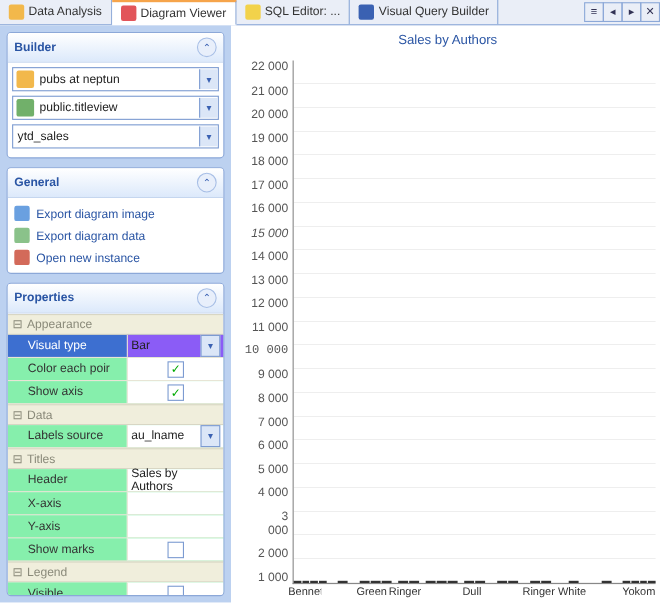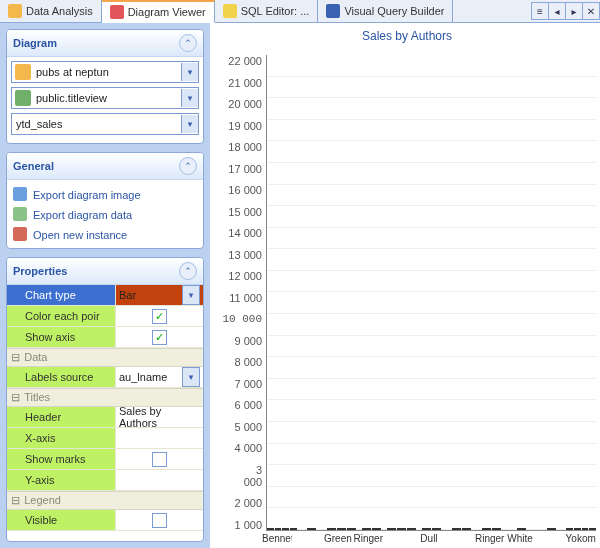--- a/index.html
+++ b/index.html
@@ -24,25 +24,25 @@
 .combo{display:flex;align-items:center;height:20px;border:1px solid #7c9bd1;background:#fff;margin-bottom:4px}
 .combo .cico{width:16px;height:16px;margin:0 3px;border-radius:2px}
 .combo .ctxt{flex:1;font-size:11px;color:#222;padding-left:2px;overflow:hidden}
 .combo .cbtn{width:16px;height:18px;background:#dbe6f7;border-left:1px solid #7c9bd1;display:flex;align-items:center;justify-content:center;color:#3a61b2;font-size:9px;cursor:pointer}
 
 .glink{display:flex;align-items:flex-end;gap:6px;color:#2a55a4;padding:3px 2px;cursor:pointer}
 .glink .lico{width:14px;height:14px;border-radius:2px}
 
 .propgroup{background:#f0eedc;color:#8a8a7a;font-size:11px;padding:2px 4px;border-top:1px solid #d8d6c4;border-bottom:1px solid #d8d6c4}
 .propgroup::before{content:"⊟";margin-right:4px;color:#8a8a7a}
-.proprow{display:flex;align-items:center;height:20px;border-bottom:1px solid #e7e5d5;background:#bef264}
+.proprow{display:flex;align-items:center;height:20px;border-bottom:1px solid #e7e5d5;background:#86efac}
 .proprow.sel{background:#3d6fd0;color:#fff}
 .proprow .plabel{width:90px;padding-left:18px;font-size:11px}
 .proprow .pval{flex:1;border-left:1px solid #e7e5d5;background:#fff;color:#222;padding:0 3px;height:100%;display:flex;align-items:center}
-.proprow.sel .pval{background:#c2410c;color:#222}
+.proprow.sel .pval{background:#8b5cf6;color:#222}
 .pcombo{flex:1;display:flex;align-items:center;height:100%}
 .pcombo .cbtn{width:16px;height:18px;background:#dbe6f7;border:1px solid #7c9bd1;display:flex;align-items:center;justify-content:center;color:#3a61b2;font-size:9px;cursor:pointer;margin-left:auto}
 .checkbox{width:13px;height:13px;border:1px solid #7c9bd1;background:#fff;display:inline-flex;align-items:center;justify-content:center;color:#0a0}
 
 .main{flex:1;display:flex;flex-direction:column;padding:6px 4px 4px 8px;box-sizing:border-box}
 .chart-title{text-align:center;color:#2a55a4;font-size:12px;margin-bottom:12px}
 .chart-wrap{flex:1;display:flex}
 .yaxis{width:44px;display:flex;flex-direction:column;justify-content:space-between;align-items:flex-end;padding-right:4px;color:#555}
 .plot{flex:1;position:relative;border-left:1px solid #888;border-bottom:1px solid #888;background:repeating-linear-gradient(to top,#eee 0,#eee 1px,transparent 1px,transparent calc(100%/22))}
 .bars{position:absolute;inset:0;display:flex;align-items:flex-end}
@@ -77,21 +77,21 @@
       <span>✕</span>
     </div>
   </div>
 
   <div class="body">
 
     <div class="side">
 
       <div class="panel">
         <div class="panel-hd">
-          <span class="title">Diagram</span>
+          <span class="title">Builder</span>
           <span class="collapse">⌃</span>
         </div>
         <div class="panel-bd">
           <div class="combo">
             <span class="cico" style="background:#f2b84b"></span>
             <span class="ctxt">pubs at neptun</span>
             <span class="cbtn">▾</span>
           </div>
           <div class="combo">
             <span class="cico" style="background:#71b06a"></span>
@@ -126,22 +126,23 @@
           </div>
       </div>
 
       <div class="panel" style="flex:1;display:flex;flex-direction:column;min-height:0">
         <div class="panel-hd">
           <span class="title">Properties</span>
           <span class="collapse">⌃</span>
         </div>
         <div class="panel-bd" style="padding:0;flex:1;overflow:auto">
 
+          <div class="propgroup">Appearance</div>
           <div class="proprow sel">
-            <div class="plabel">Chart type</div>
+            <div class="plabel">Visual type</div>
             <div class="pval">
                 <div class="pcombo">
                   <span>Bar</span>
                   <span class="cbtn">▾</span>
                 </div>
               </div>
           </div>
           <div class="proprow">
             <div class="plabel">Color each poir</div>
             <div class="pval" style="justify-content:center">
@@ -173,29 +174,29 @@
                 <span>Sales by Authors</span>
               </div>
           </div>
           <div class="proprow">
             <div class="plabel">X-axis</div>
             <div class="pval">
                 <span></span>
               </div>
           </div>
           <div class="proprow">
+            <div class="plabel">Y-axis</div>
+            <div class="pval">
+                <span></span>
+              </div>
+          </div>
+          <div class="proprow">
             <div class="plabel">Show marks</div>
             <div class="pval" style="justify-content:center">
                 <span class="checkbox"></span>
-              </div>
-          </div>
-          <div class="proprow">
-            <div class="plabel">Y-axis</div>
-            <div class="pval">
-                <span></span>
               </div>
           </div>
 
           <div class="propgroup">Legend</div>
           <div class="proprow">
             <div class="plabel">Visible</div>
             <div class="pval" style="justify-content:center">
                 <span class="checkbox"></span>
               </div>
           </div>
@@ -208,21 +209,21 @@
       <div class="chart-title">Sales by Authors</div>
       <div class="chart-wrap">
         <div class="yaxis" id="yaxis">
             <div style="text-align: left;">22 000</div>
             <div style="text-align: right;">21 000</div>
             <div style="text-align: right;">20 000</div>
             <div style="text-align: right;">19 000</div>
             <div style="text-align: right;">18 000</div>
             <div style="text-align: right;">17 000</div>
             <div style="text-align: right;">16 000</div>
-            <div style="text-align: center;">15 000</div>
+            <div style="text-align: center; font-style: italic;">15 000</div>
             <div style="text-align: right;">14 000</div>
             <div style="text-align: right;">13 000</div>
             <div style="text-align: right;">12 000</div>
             <div style="text-align: right;">11 000</div>
             <div style="text-align: right; font-family: Liberation Mono, monospace;">10 000</div>
             <div style="text-align: right;">9 000</div>
             <div style="text-align: right;">8 000</div>
             <div style="text-align: right;">7 000</div>
             <div style="text-align: right;">6 000</div>
             <div style="">5 000</div>

